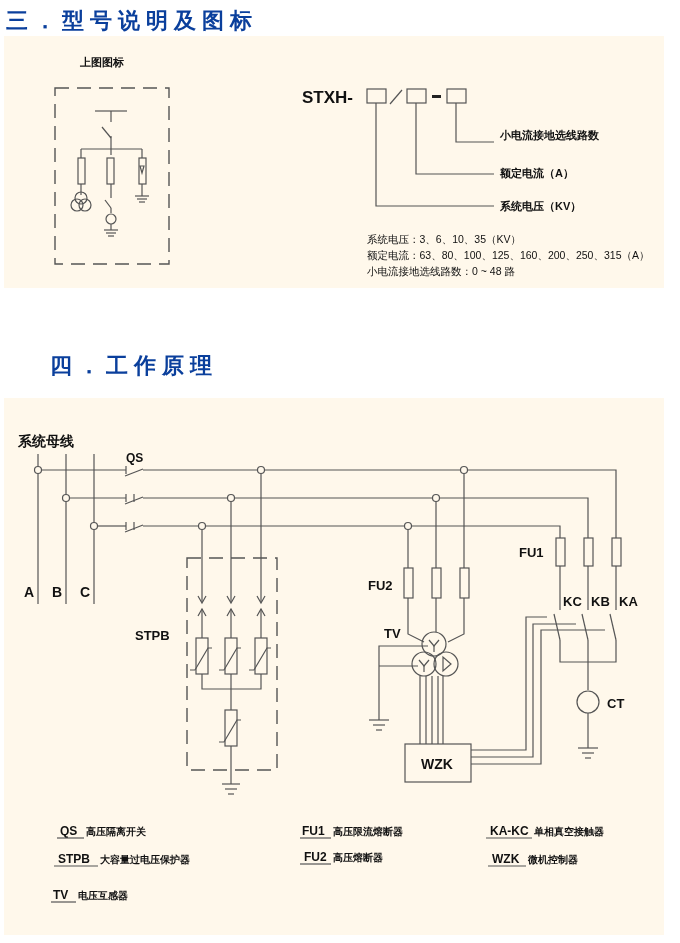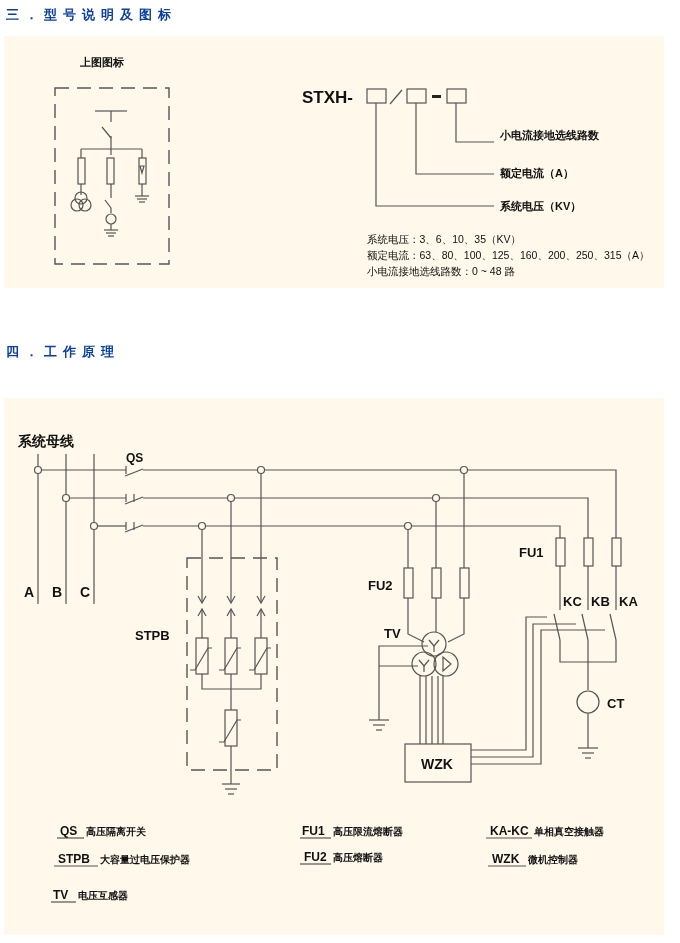--- a/index.html
+++ b/index.html
@@ -1,18 +1,18 @@
 <!DOCTYPE html>
 <html><head>
 <meta charset="utf-8">
 <style>
   html, body { margin: 0; padding: 0; background: #ffffff; }
   body { width: 680px; height: 943px; position: relative; overflow: hidden;
          font-family: "DejaVu Sans", "Liberation Sans", sans-serif; color: #111; }
-  .section-title { position: absolute; left: 6px; font-size: 13px; font-weight: bold;
+  .section-title { position: absolute; left: 6px; font-size: 22px; font-weight: bold;
                    color: #0a3f9c; letter-spacing: 6px; white-space: nowrap; text-align: center; }
   .panel { position: absolute; left: 4px; width: 660px; background: #fff8eb; }
   svg { position: absolute; left: 0; top: 0; }
   svg text { font-family: "Liberation Sans", "DejaVu Sans", sans-serif; fill: #111; }
   .lbl { font-weight: bold; }
   .w { stroke: #555; stroke-width: 1.2; fill: none; }
   .dash { stroke: #555; stroke-width: 1.4; fill: none; stroke-dasharray: 14 8; }
   .box { stroke: #555; stroke-width: 1.2; fill: #fff8eb; }
 </style>
 </head>
@@ -67,21 +67,21 @@
     <polyline class="w" points="376,103 376,206 494,206"></polyline>
     <text class="lbl" x="500" y="139" font-size="11">小电流接地选线路数</text>
     <text class="lbl" x="500" y="177" font-size="11">额定电流（A）</text>
     <text class="lbl" x="500" y="210" font-size="11">系统电压（KV）</text>
     <text x="367" y="243" font-size="10.5">系统电压：3、6、10、35（KV）</text>
     <text x="367" y="259" font-size="10.5">额定电流：63、80、100、125、160、200、250、315（A）</text>
     <text x="367" y="275" font-size="10.5">小电流接地选线路数：0 ~ 48 路</text>
   </g>
 </svg>
 
-<div class="section-title" style="top:343px;">四．工作原理</div>
+<div class="section-title" style="top:351px;margin-left:44px;">四．工作原理</div>
 <div class="panel" style="top:398px;height:537px;"></div>
 
 <svg width="680" height="943">
   <g>
     <text class="lbl" x="18" y="446" font-size="14">系统母线</text>
 
     <line class="w" x1="38" y1="454" x2="38" y2="604"></line>
     <line class="w" x1="66" y1="454" x2="66" y2="604"></line>
     <line class="w" x1="94" y1="454" x2="94" y2="604"></line>
     <text class="lbl" x="24" y="597" font-size="14">A</text>

